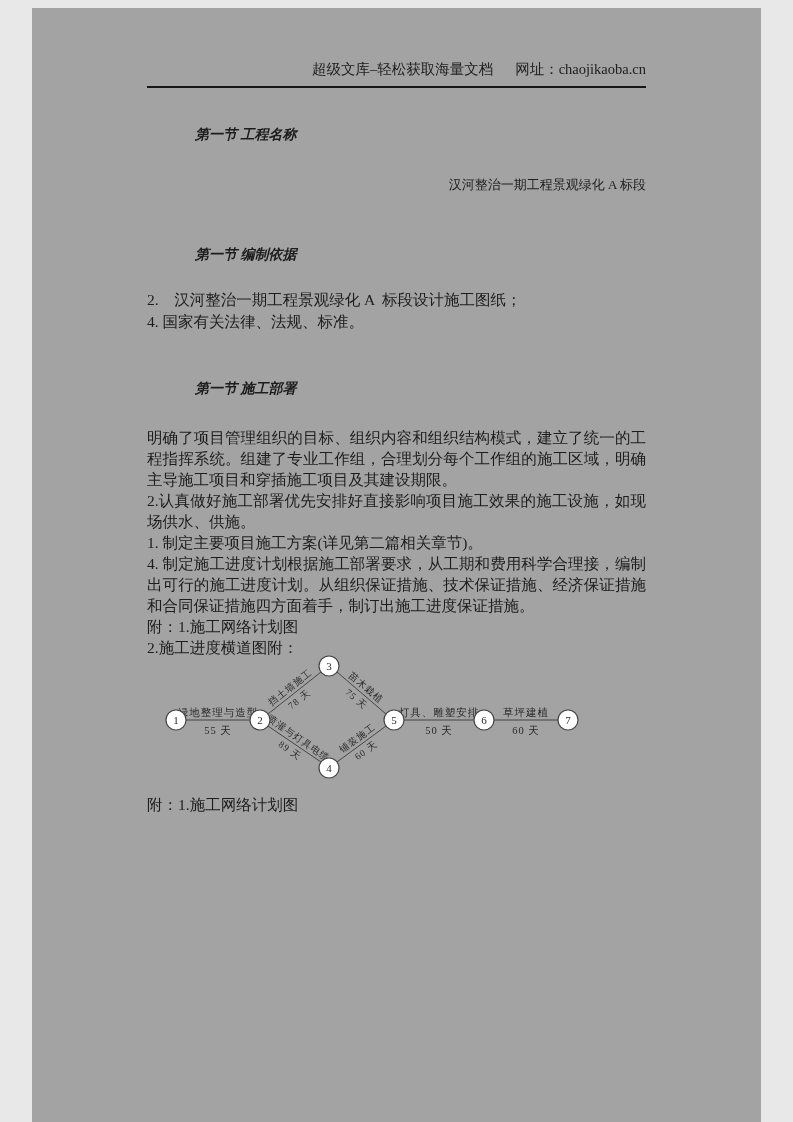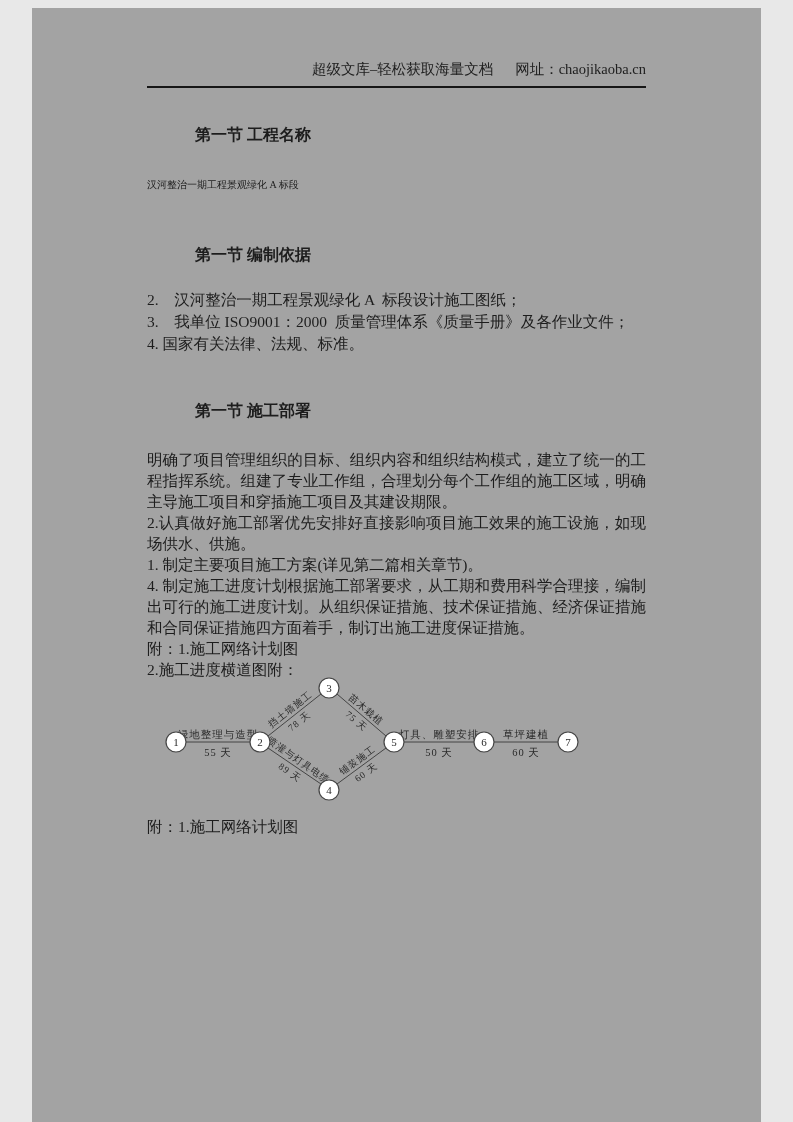--- a/index.html
+++ b/index.html
@@ -12,26 +12,26 @@
   .doc-header{
     padding-top:52px;padding-bottom:7px;border-bottom:2px solid #161616;
     text-align:right;font-size:14.5px;color:#202020;white-space:nowrap;
   }
   .doc-header .gap{display:inline-block;width:22px;}
   .doc-title{
     margin-top:15px;font-size:31px;font-weight:bold;letter-spacing:5px;
     line-height:38px;
   }
   .section-heading{
-    margin:0;padding-left:48px;font-size:16px;font-weight:bold;line-height:26px;
+    margin:0;padding-left:48px;font-size:14px;font-weight:bold;line-height:26px;font-style:italic;
   }
   .mt-s1{margin-top:34px;}
   .mt-s2{margin-top:47px;}
   .mt-s3{margin-top:43px;}
-  .body-line{margin-top:26px;font-size:10px;line-height:21px;}
+  .body-line{margin-top:26px;font-size:13px;line-height:21px;text-align:right;}
   .basis-list{margin-top:21px;font-size:15.5px;}
   .basis-list .li{line-height:22px;white-space:pre-wrap;}
   .paras{margin-top:25px;font-size:15.5px;}
   .paras p{margin:0;line-height:21px;text-align:justify;}
   .diagram-wrap{margin-top:-8px;margin-left:6px;}
   .diagram line{stroke:#454545;stroke-width:1;}
   .diagram circle{fill:#ffffff;stroke:#454545;stroke-width:1.2;}
   .diagram text{fill:#2a2a2a;text-anchor:middle;font-family:"Liberation Serif","DejaVu Serif",serif;}
   .diagram .node-num{font-size:11px;}
   .diagram .act{font-size:9.5px;letter-spacing:1px;}
@@ -50,21 +50,20 @@
       <span>超级文库–轻松获取海量文档</span><span class="gap"></span><span>网址：chaojikaoba.cn</span>
     </div>
 
 
     <h2 class="section-heading mt-s1">第一节 工程名称</h2>
     <div class="body-line">汉河整治一期工程景观绿化 A  标段</div>
 
     <h2 class="section-heading mt-s2">第一节 编制依据</h2>
     <div class="basis-list">
       <div class="li">2.    汉河整治一期工程景观绿化 A  标段设计施工图纸；</div>
-      <div class="li">3.    我单位 ISO9001：2000  质量管理体系《质量手册》及各作业文件；</div>
       <div class="li">4. 国家有关法律、法规、标准。</div>
     </div>
 
     <h2 class="section-heading mt-s3">第一节 施工部署</h2>
     <div class="paras">
       <p>明确了项目管理组织的目标、组织内容和组织结构模式，建立了统一的工程指挥系统。组建了专业工作组，合理划分每个工作组的施工区域，明确主导施工项目和穿插施工项目及其建设期限。</p>
       <p>2.认真做好施工部署优先安排好直接影响项目施工效果的施工设施，如现场供水、供施。</p>
       <p>1. 制定主要项目施工方案(详见第二篇相关章节)。</p>
       <p>4. 制定施工进度计划根据施工部署要求，从工期和费用科学合理接，编制出可行的施工进度计划。从组织保证措施、技术保证措施、经济保证措施和合同保证措施四方面着手，制订出施工进度保证措施。</p>
       <p>附：1.施工网络计划图</p>

